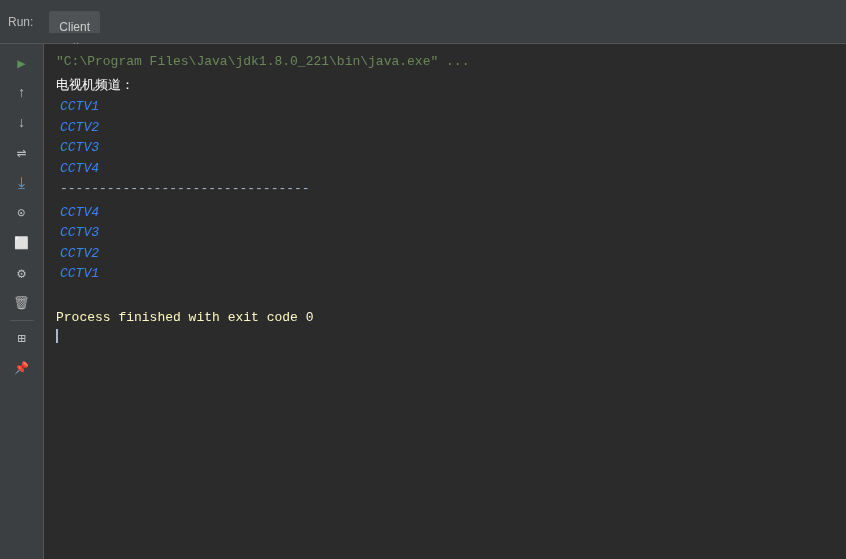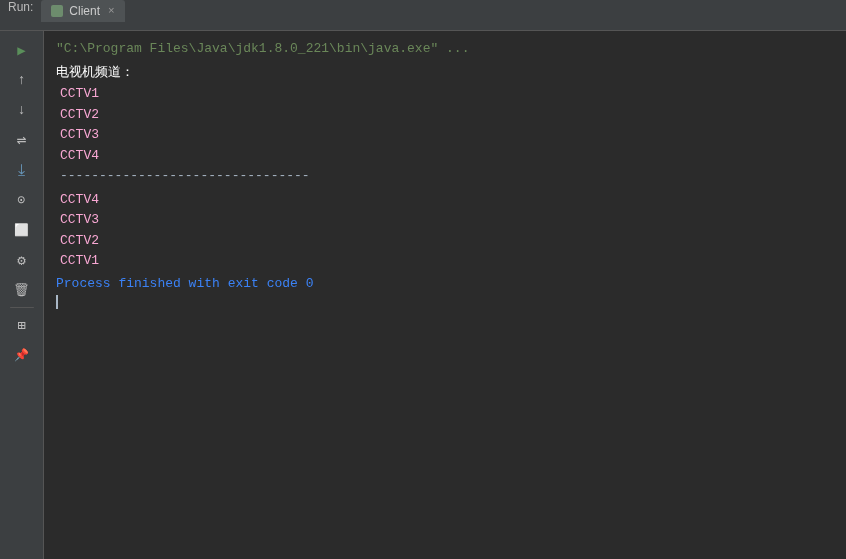--- a/index.html
+++ b/index.html
@@ -8,41 +8,43 @@
       height: 559px;
       background: #2b2b2b;
       font-family: 'Courier New', monospace;
       overflow: hidden;
       display: flex;
       flex-direction: column;
     }
 
     
     .top-bar {
-      height: 31px;
+      height: 44px;
       background: #3c3f41;
       display: flex;
+      align-items: center;
       padding: 0 8px;
-      gap: 8px;
+      gap: 16px;
       border-bottom: 1px solid #555;
       flex-shrink: 0;
     }
     .run-label {
       color: #bbbbbb;
       font-family: Arial, sans-serif;
       font-size: 12px;
     }
     .tab {
       display: flex;
       align-items: center;
       background: #4e5254;
       border-radius: 3px 3px 0 0;
       padding: 3px 10px;
       gap: 6px;
       height: 22px;
+      flex-direction: column;
     }
     .tab-icon {
       width: 12px;
       height: 12px;
       background: #6d8c6d;
       border-radius: 2px;
       display: inline-block;
     }
     .tab-label {
       color: #cccccc;
@@ -111,32 +113,33 @@
     }
     .line-header {
       color: #6897bb;
       margin-bottom: 4px;
     }
     .line-section {
       color: #ffffff;
       margin-bottom: 2px;
     }
     .line-channel {
-      color: #f9a8d4;
+      color: #3b82f6;
       margin-bottom: 1px;
       padding-left: 4px;
+      font-style: italic;
     }
     .line-separator {
       color: #a9b7c6;
       margin-bottom: 4px;
       padding-left: 4px;
     }
     .line-process {
-      color: #3b82f6;
-      margin-top: 3px;
+      color: #fef9c3;
+      margin-top: 24px;
       margin-bottom: 2px;
     }
     .cursor-line {
       display: flex;
       align-items: center;
     }
     .cursor {
       display: inline-block;
       width: 2px;
       height: 14px;

